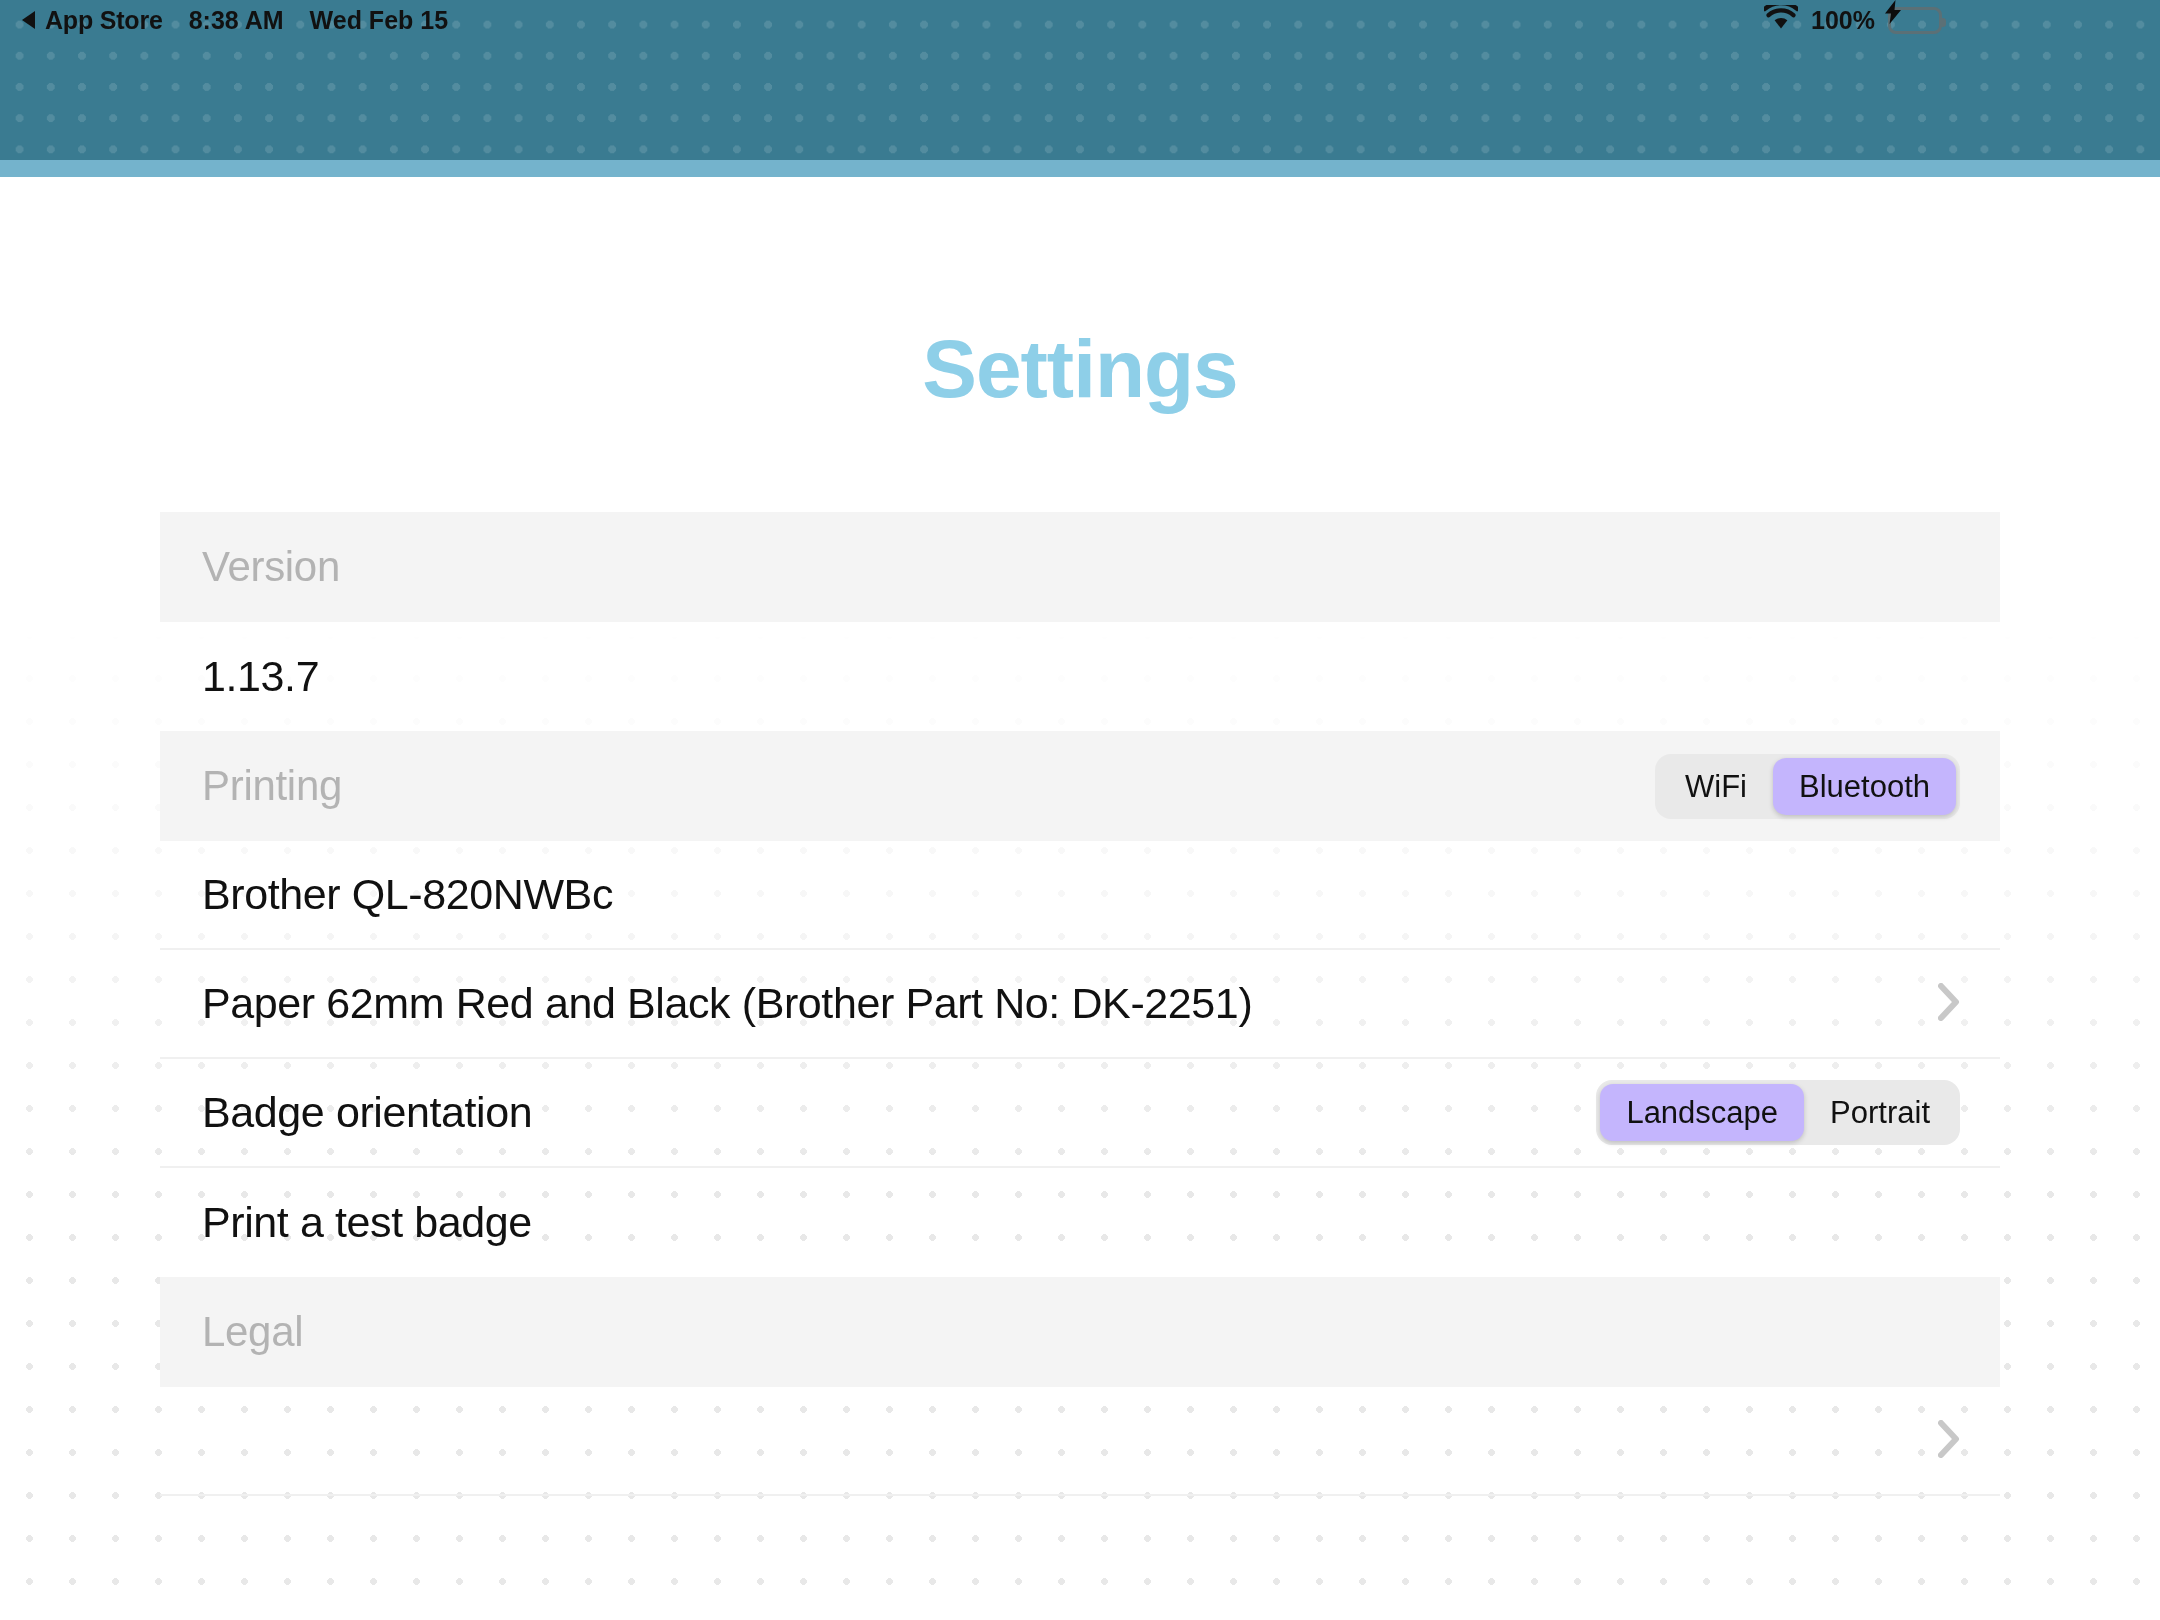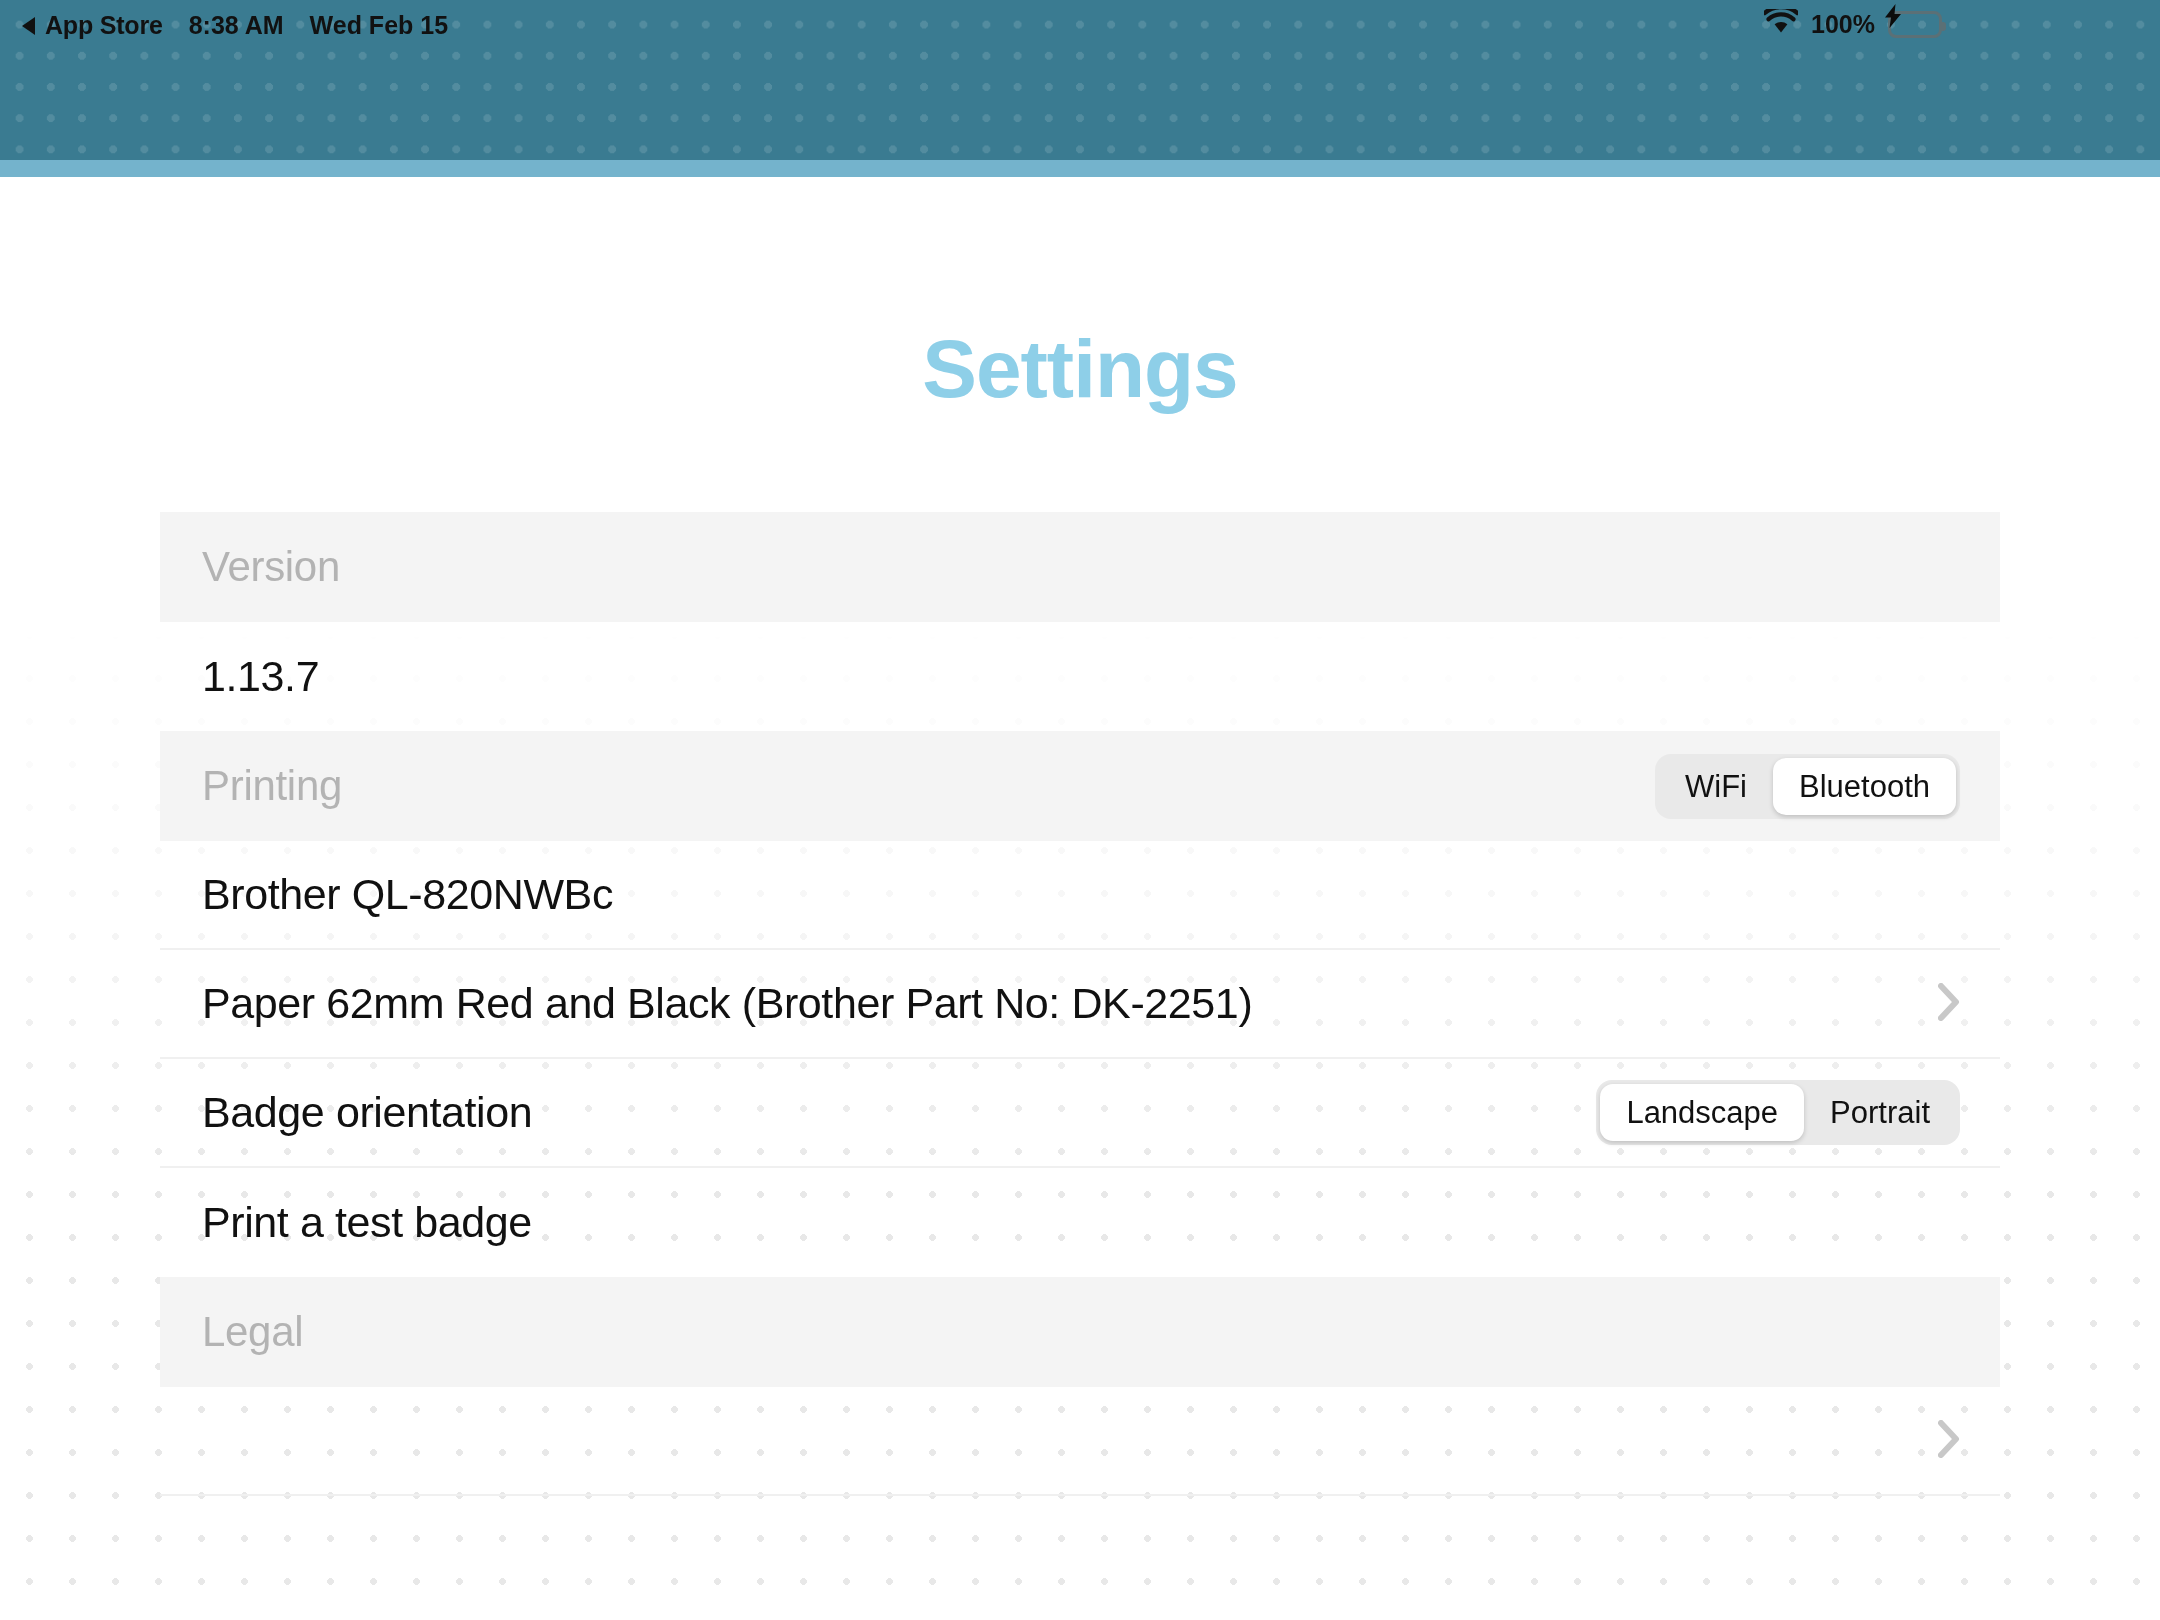--- a/index.html
+++ b/index.html
@@ -30,21 +30,21 @@
     z-index: 0;
   }
 
   
   #status-bar {
     position: absolute;
     left: 0; top: 0;
     width: 1964px;
     height: 40px;
     display: flex;
-    align-items: flex-end;
+    align-items: center;
     padding: 0 22px 0 22px;
     font-size: 25px;
     font-weight: 700;
     color: #111;
     z-index: 5;
   }
   .sb-left { display: flex; align-items: center; gap: 26px; }
   .sb-right { display: flex; align-items: center; gap: 13px; margin-left: auto; }
 
   .back-tri {
@@ -199,21 +199,21 @@
     font-size: 31px;
     font-weight: 400;
     color: #111111;
     padding: 13px 26px;
     border-radius: 13px;
     line-height: 1;
     white-space: nowrap;
     cursor: pointer;
   }
   .seg.selected {
-    background: #ffffff;
+    background: #c4b5fd;
     box-shadow: 0 2px 5px rgba(0,0,0,.18);
   }
 </style>
 </head>
 <body>
 
 <div id="page-dots"></div>
 
 <div id="status-bar">
   <div class="sb-left">

